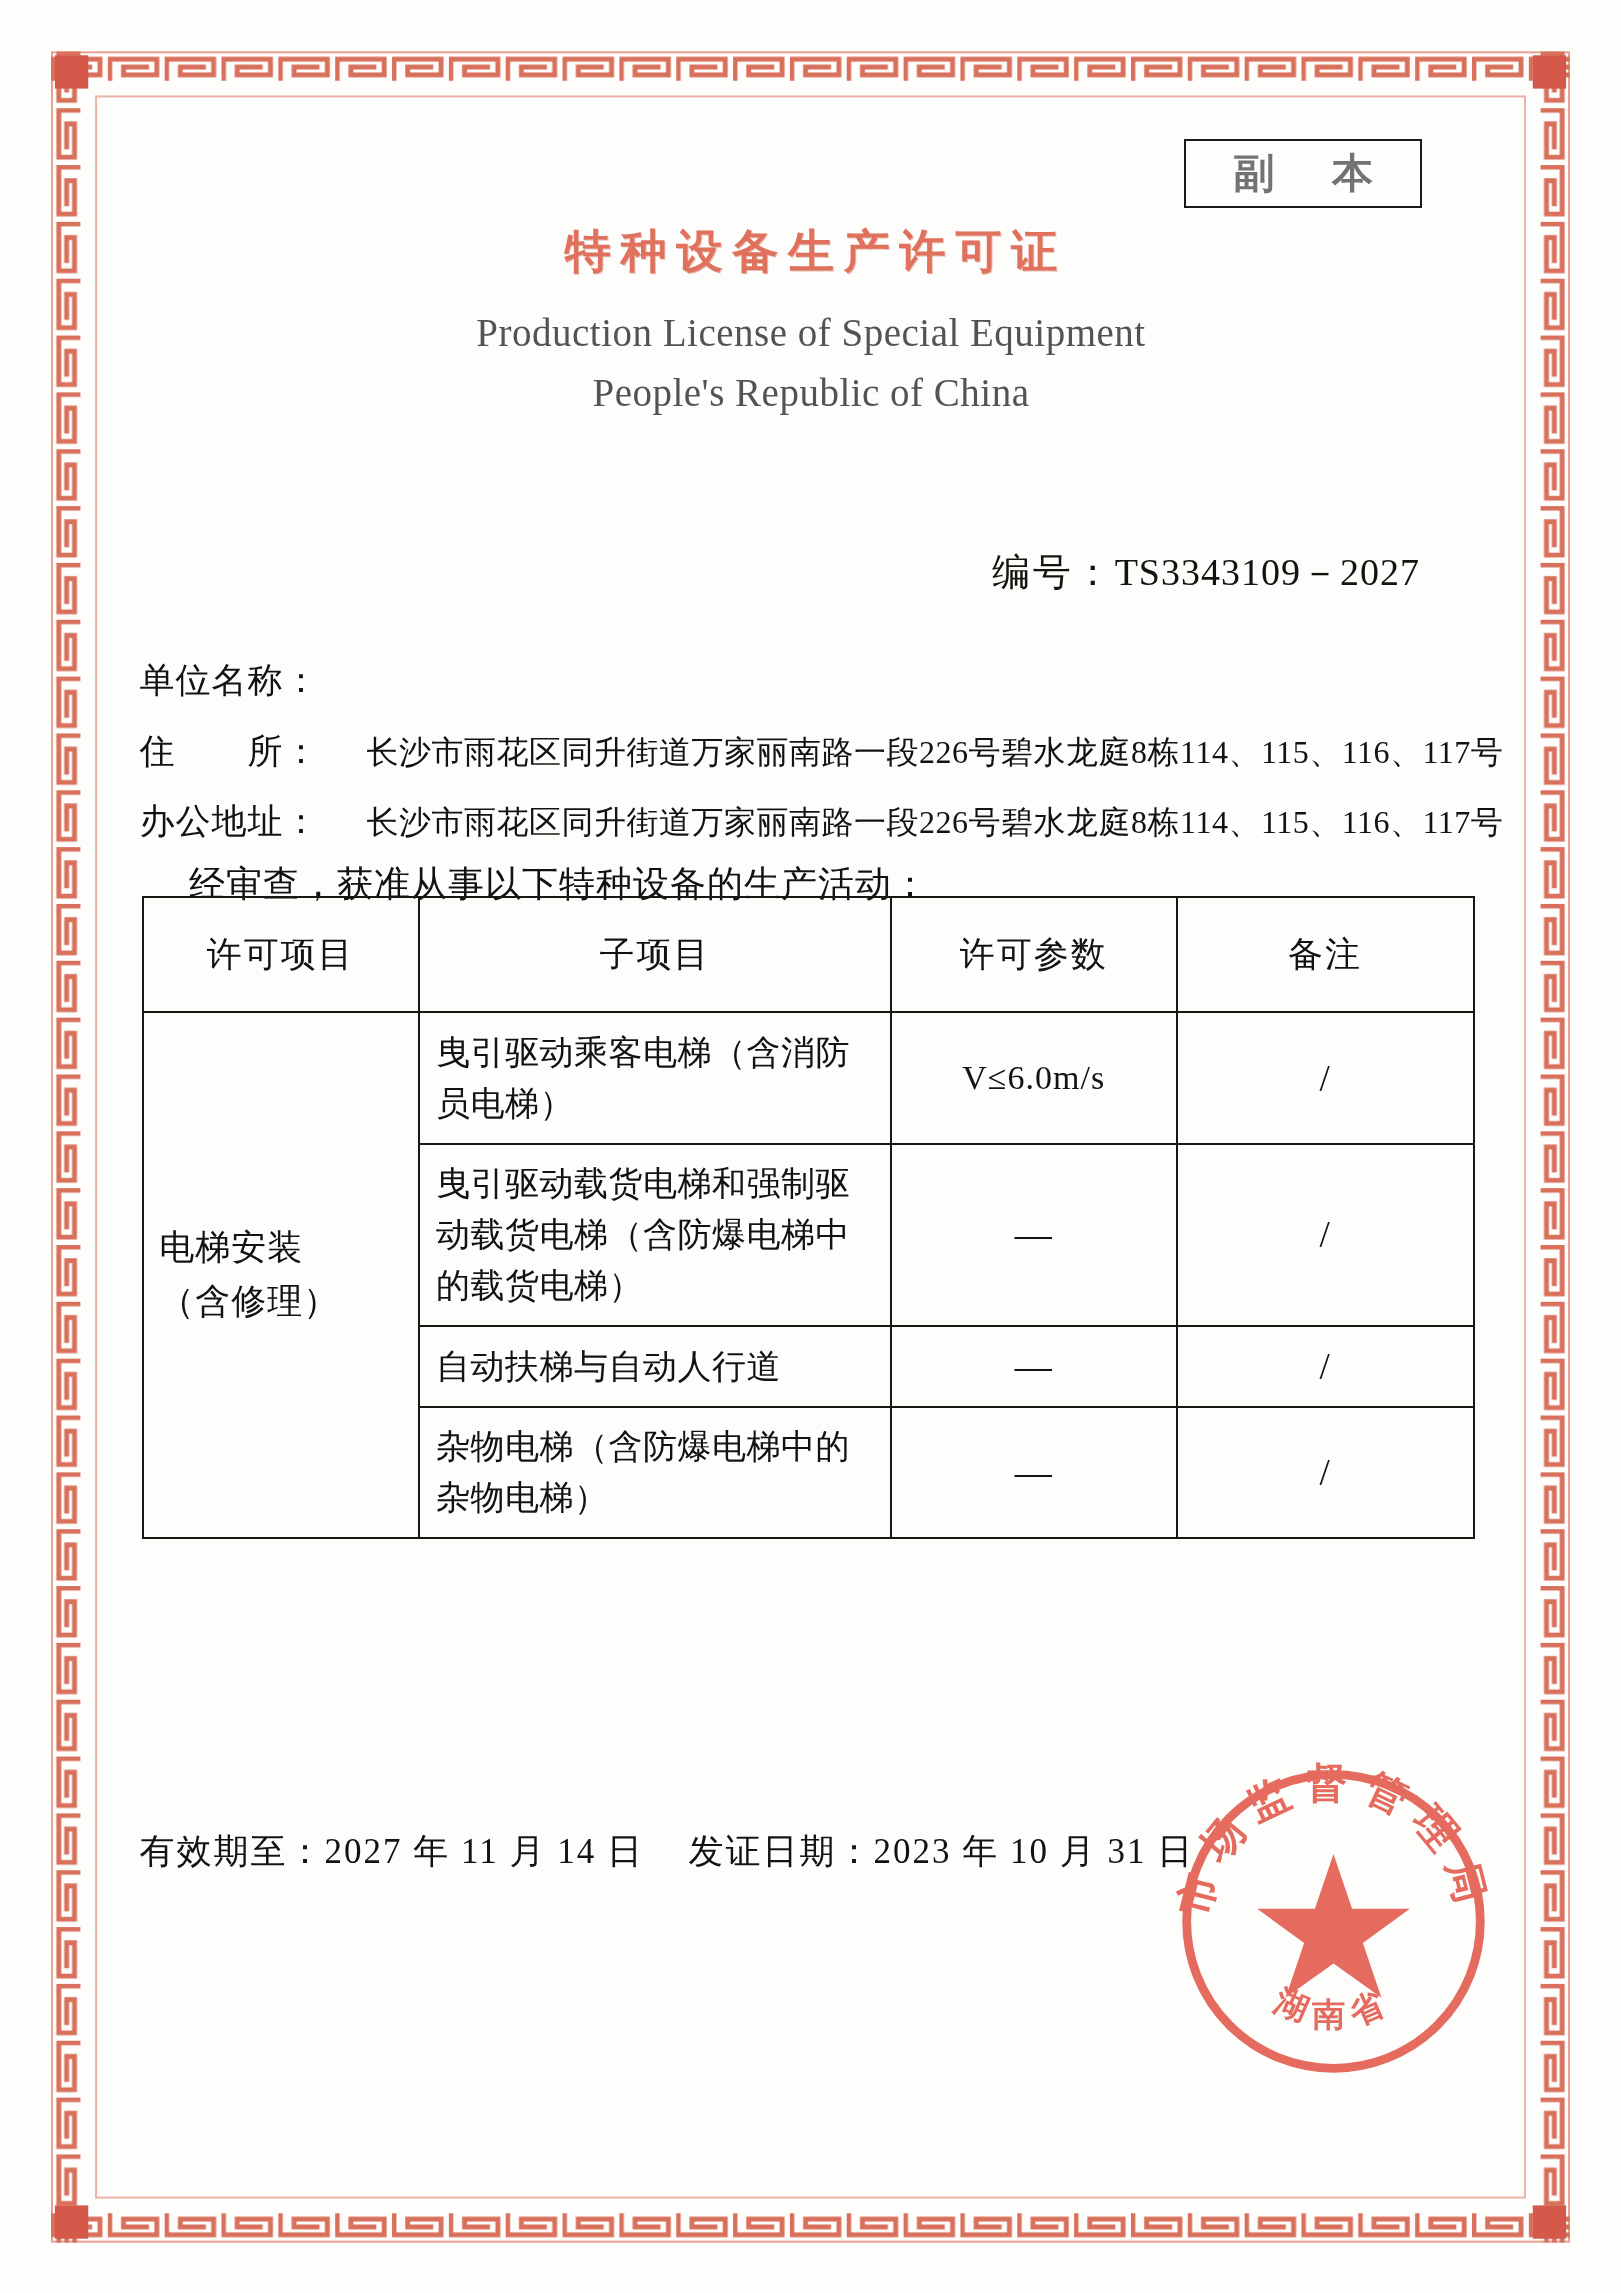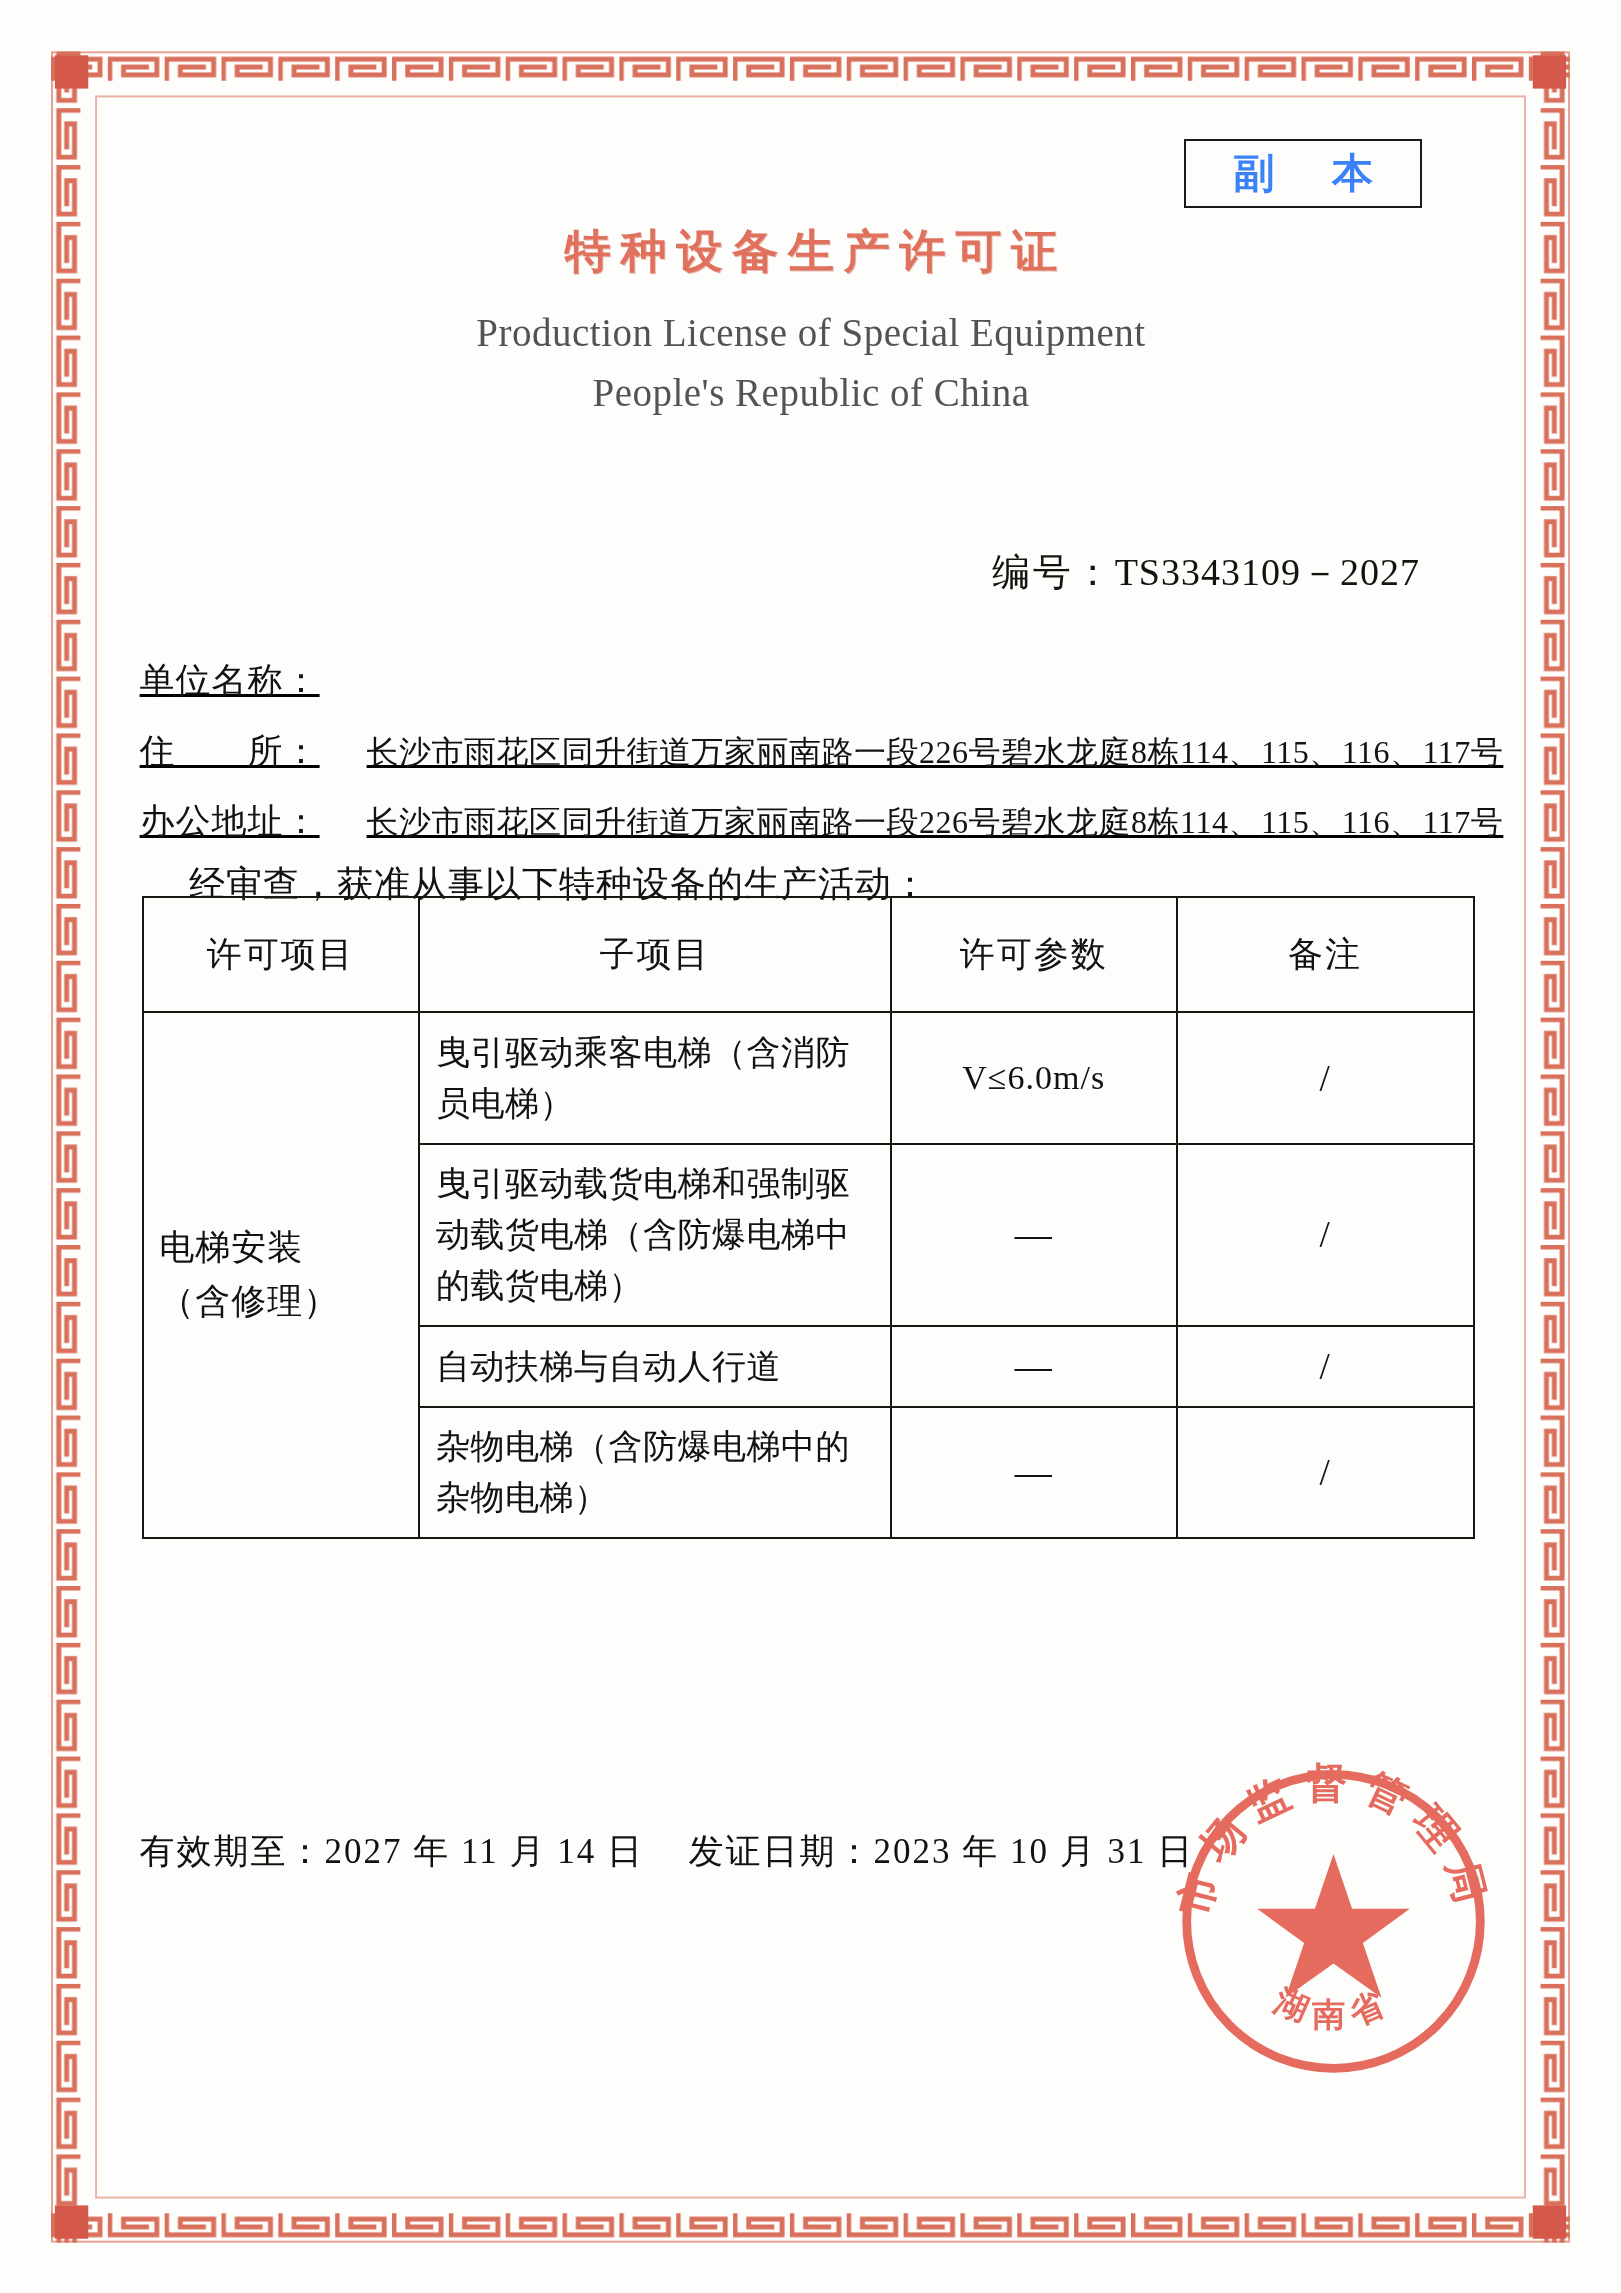--- a/index.html
+++ b/index.html
@@ -42,21 +42,21 @@
     position: absolute;
     right: 82px;
     top: 31px;
     border: 2.9px solid #1a1a1a;
     padding: 9.8px 25.5px;
     font-family: "DejaVu Sans", sans-serif;
     font-size: 41px;
     font-weight: 700;
     letter-spacing: 21.6px;
     text-indent: 21.6px;
-    color: #3b82f6;
+    color: #737373;
     line-height: 1.1;
   }
 
   
   .title-block {
     position: absolute;
     top: 108px;
     left: 0;
     width: 100%;
     text-align: center;
@@ -93,21 +93,20 @@
     white-space: nowrap;
   }
   .cert-no .label { letter-spacing: 2.9px; }
 
   
   .info {
     position: absolute;
     top: 549px;
     left: 21.6px;
     width: 1353px;
-    text-decoration: underline;
   }
   .info-row {
     display: flex;
     align-items: baseline;
     margin-bottom: 23.5px;
     font-size: 35px;
     color: #141210;
     white-space: nowrap;
   }
   .info-label {

